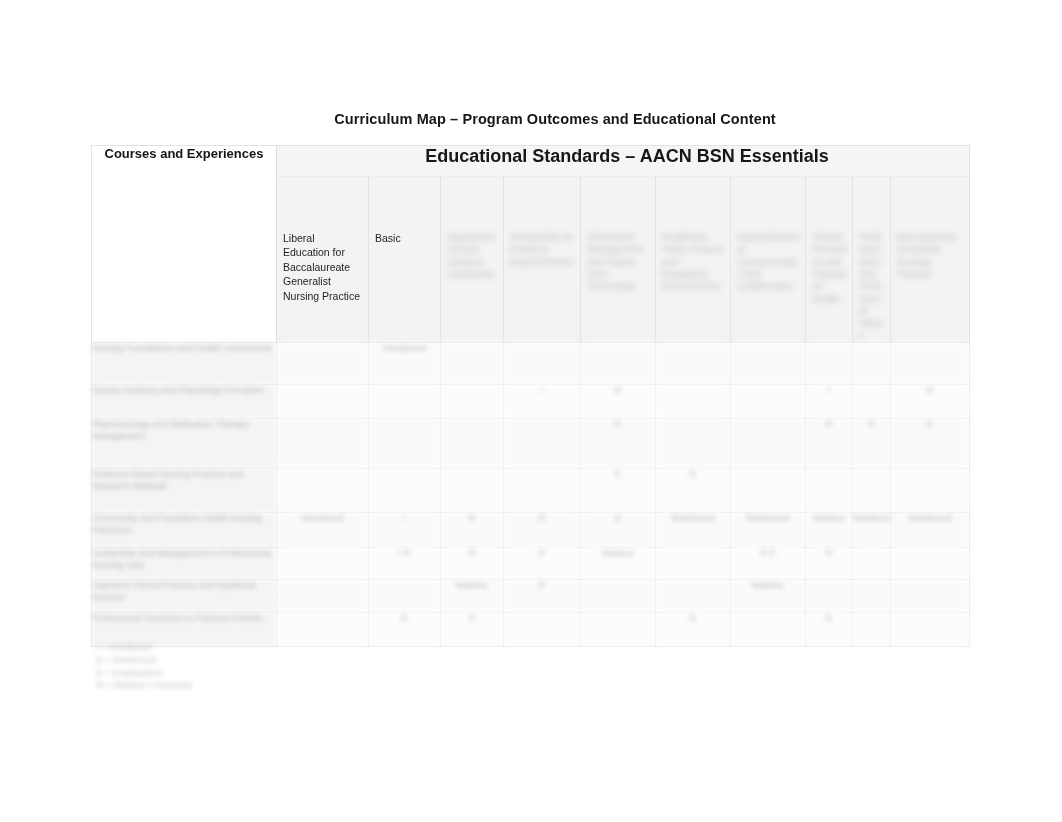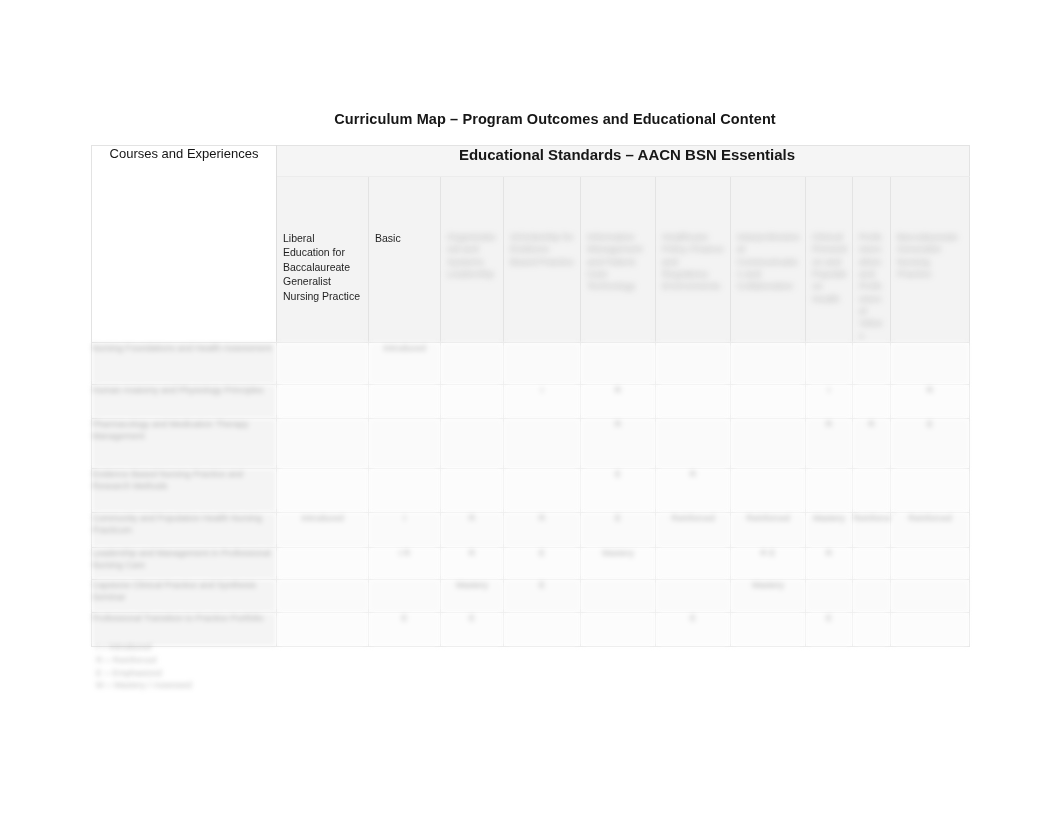--- a/index.html
+++ b/index.html
@@ -51,33 +51,33 @@
 
   
   .corner-cell {
     background: #ffffff !important;
     border-right: 1px solid #dedede !important;
     vertical-align: middle;
     text-align: center;
   }
   .corner-label {
     font-size: 13px;
-    font-weight: normal;
+    font-weight: bold;
     color: #151515;
     line-height: 1.25;
   }
   .standards-banner {
     height: 30px;
     text-align: center;
     vertical-align: middle;
     background: #f5f5f5 !important;
     border-bottom: 1px solid #ececec !important;
   }
   .standards-banner span {
-    font-size: 15px;
+    font-size: 18px;
     font-weight: bold;
     color: #171717;
     margin-left: 8px;
   }
 
   .colhead {
     height: 128px;
     background: #f3f3f3 !important;
     vertical-align: top;
     position: relative;

